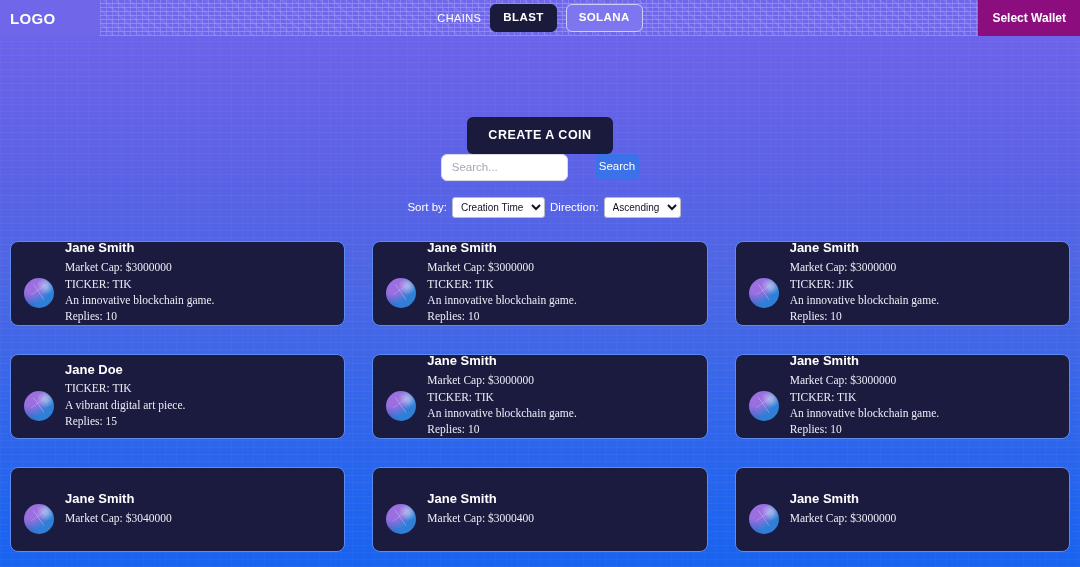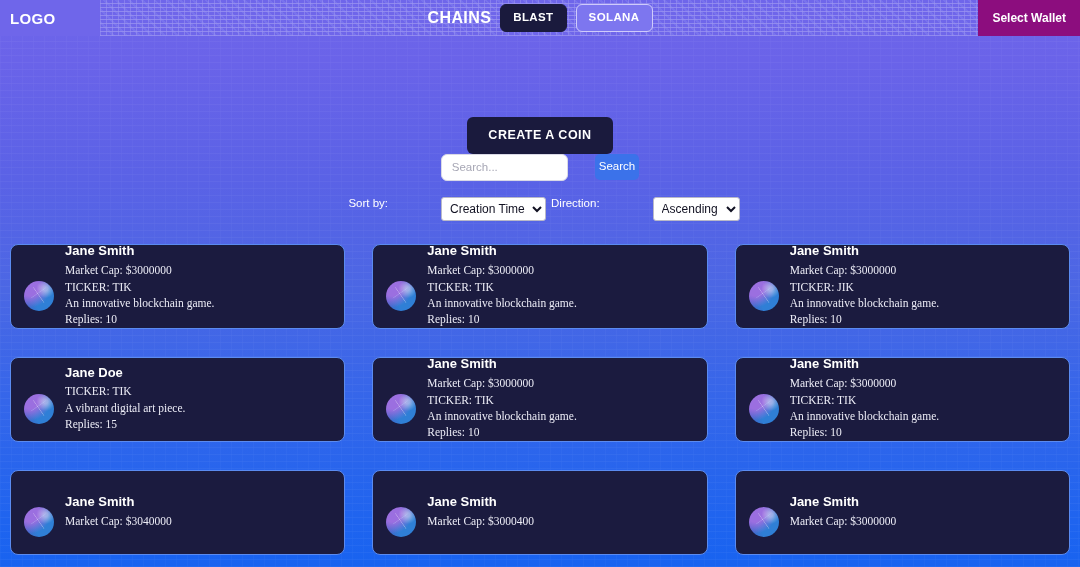--- a/index.html
+++ b/index.html
@@ -76,22 +76,22 @@
     align-items: center;
     justify-content: center;
     gap: 9px;
     z-index: 2;
     pointer-events: none;
   }
   .nav > * { pointer-events: auto; }
 
   .nav-label {
     color: #ffffff;
-    font-size: 16px;
-    font-weight: bold;
+    font-size: 11px;
+    font-weight: normal;
     letter-spacing: 0.4px;
   }
   .chain-btn {
     font-family: "Liberation Sans", sans-serif;
     font-size: 11.5px;
     font-weight: bold;
     letter-spacing: 0.4px;
     padding: 7px 12px;
     border-radius: 6px;
     cursor: pointer;
@@ -184,38 +184,37 @@
     cursor: pointer;
     line-height: 1;
   }
 
   
   .sort-row {
     position: relative;
     z-index: 2;
     display: flex;
     justify-content: center;
-    align-items: flex-start;
+    align-items: center;
     gap: 5px;
     margin-top: 16px;
     color: #ffffff;
     font-size: 11.5px;
     padding-left: 8px;
   }
   .sort-row label { color: #ffffff; font-size: 11.5px; }
   .sort-select {
     font-family: "Liberation Sans", sans-serif;
-    font-size: 12px;
+    font-size: 10px;
     padding: 3px 4px;
     border-radius: 3px;
     border: 1px solid #b9b9c8;
     background: #ffffff;
     color: #111122;
     cursor: pointer;
-    margin-left: 48px;
   }
 
   
   .grid {
     position: relative;
     z-index: 2;
     margin-top: 23px;
     padding: 0 10px;
     display: grid;
     grid-template-columns: repeat(3, 1fr);

